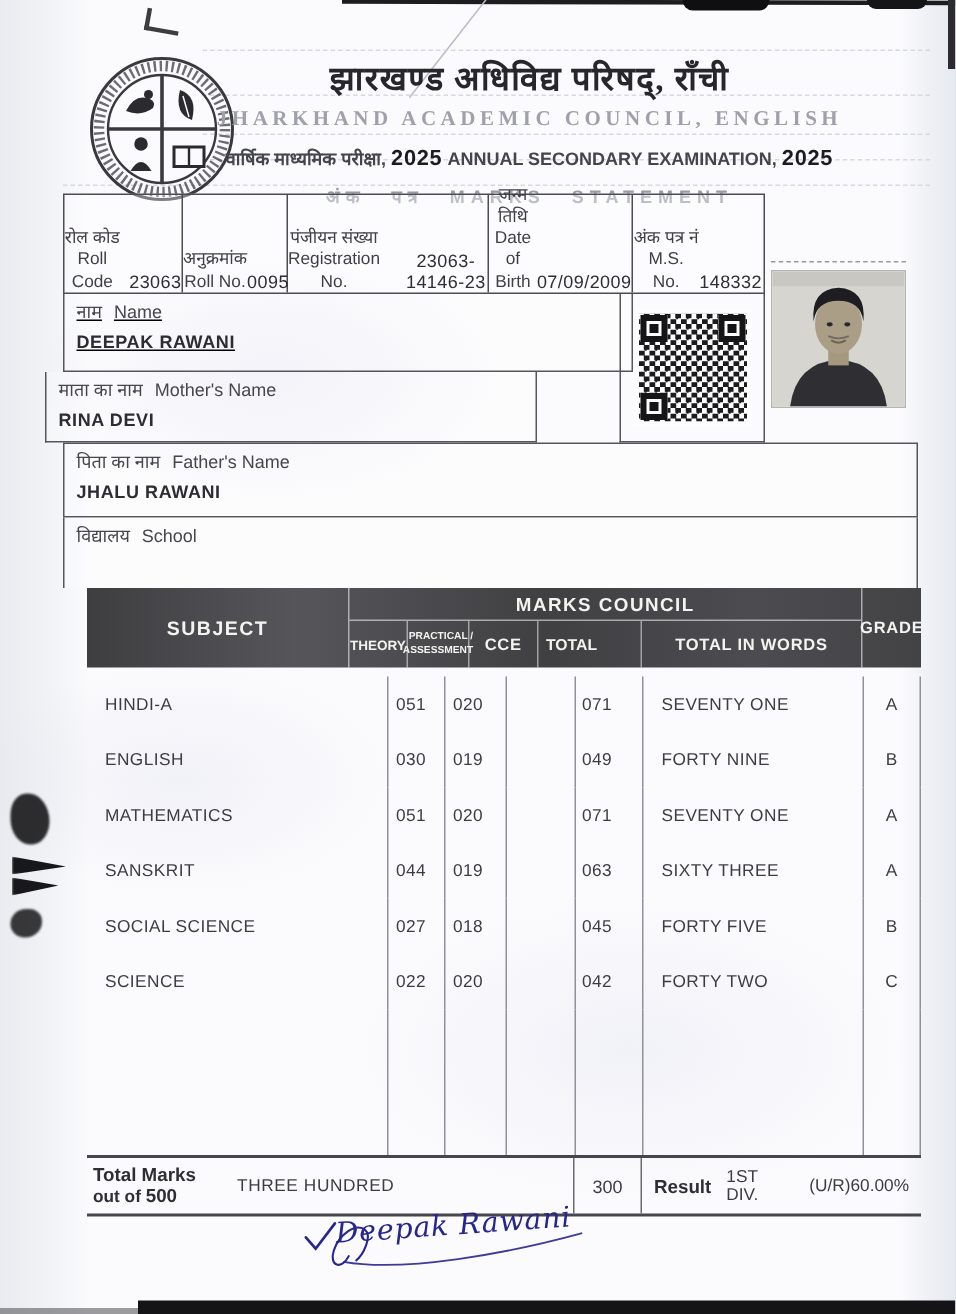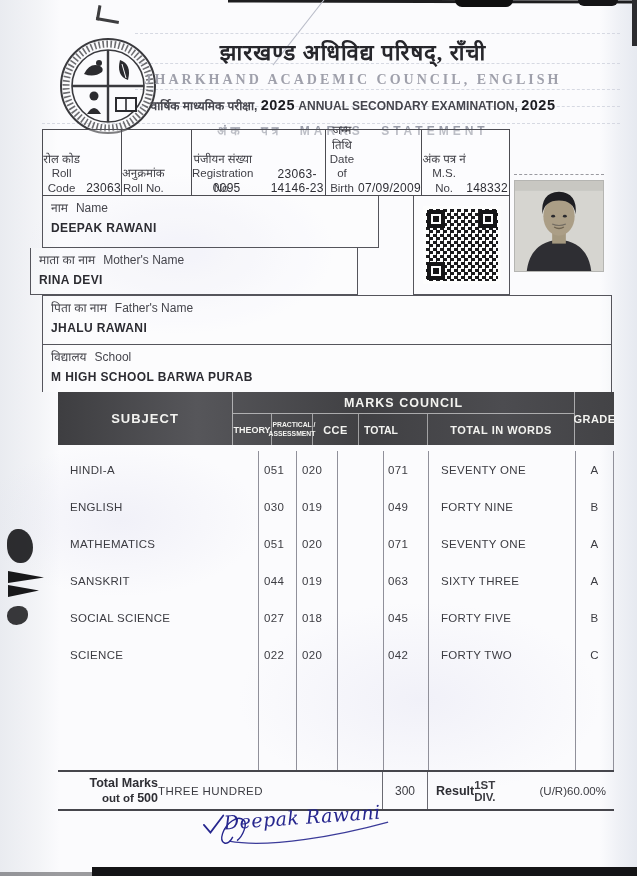--- a/index.html
+++ b/index.html
@@ -32,30 +32,30 @@
   .hdr-en{margin-top:6px;font-family:"Liberation Serif",serif;font-size:14px;font-weight:bold;letter-spacing:3px;color:#9fa0ab;}
   .hdr-exam{margin-top:9px;font-size:12px;font-weight:bold;color:#45454d;}
   .hdr-exam .yr{font-size:14.5px;font-weight:bold;color:#1b1b20;letter-spacing:.5px;}
   .hdr-doc{margin-top:8px;font-size:12px;font-weight:bold;letter-spacing:4px;word-spacing:10px;color:#999ca8;}
   
   .logo{position:absolute;left:58px;top:36px;width:100px;height:100px;}
   
   .info{position:absolute;left:42px;top:129px;width:468px;height:67px;display:flex;border:1.5px solid #4c4c52;box-sizing:border-box;background:rgba(255,255,255,.35);}
   .info-cell{box-sizing:border-box;border-right:1px solid #4c4c52;padding-top:3px;display:flex;flex-direction:row;align-items:flex-end;}
   .info-cell:last-child{border-right:none;}
-  .ic1{width:79px;}.ic2{width:70px;gap:48px;}.ic3{width:134px;gap:16px;}.ic4{width:96px;}.ic5{width:86px;}
+  .ic1{width:79px;}.ic2{width:70px;}.ic3{width:134px;gap:16px;}.ic4{width:96px;}.ic5{width:86px;}
   .info-lab{font-size:11.5px;color:#3f3f46;text-align:center;line-height:1.25;}
   .info-val{font-size:12px;color:#2e2e34;margin-top:6px;text-align:center;letter-spacing:.3px;}
   .ic1 .info-val{text-align:left;padding-left:6px;}
   
   .fbox{position:absolute;box-sizing:border-box;border:1.5px solid #55555c;padding:3px 8px;background:rgba(255,255,255,.25);}
   .fbox .lab{font-size:12px;color:#46464d;}
   .fbox .lab .en{margin-left:8px;}
   .fbox .val{margin-top:5px;font-size:12px;font-weight:bold;color:#2c2c32;letter-spacing:.4px;}
-  .b-name{left:42px;top:196px;width:337px;height:52px;border-top:none;}
+  .b-name{left:42px;top:196px;width:380px;height:52px;border-top:none;text-decoration:underline;}
   .b-mother{left:30px;top:248px;width:328px;height:47px;border-top:none;}
   .b-father{left:42px;top:295px;width:570px;height:50px;}
   .b-school{left:42px;top:345px;width:570px;height:47px;border-top:none;border-bottom:none;}
   
   .qr-cell{position:absolute;left:413px;top:196px;width:97px;height:99px;box-sizing:border-box;border:1.5px solid #55555c;border-top:none;display:flex;align-items:center;justify-content:center;}
   .qr{position:relative;width:72px;height:72px;background:repeating-conic-gradient(#1b1b1d 0% 25%,#fdfdfd 0% 50%) 0 0/7px 7px;outline:3px solid #fdfdfd;}
   .finder{position:absolute;width:10px;height:10px;border:4px solid #151517;background:#fdfdfd;}
   .finder::after{content:"";position:absolute;left:2px;top:2px;width:6px;height:6px;background:#151517;}
   .f-tl{left:1px;top:1px;}.f-tr{right:1px;top:1px;}.f-bl{left:1px;bottom:1px;}
   .photo{position:absolute;left:514px;top:180px;width:90px;height:92px;border:1px solid #b5b5b2;box-sizing:border-box;}
@@ -81,29 +81,29 @@
   .d-subject{width:200px;padding-left:12px;}
   .d-theory{width:38px;padding-left:5px;border-left:1px solid #90909a;}
   .d-prac{width:41px;padding-left:5px;border-left:1px solid #90909a;}
   .d-cce{width:46px;border-left:1px solid #90909a;}
   .d-total{width:45px;padding-left:4px;border-left:1px solid #90909a;}
   .d-words{width:147px;padding-left:12px;border-left:1px solid #90909a;}
   .d-grade{width:39px;justify-content:center;border-left:1px solid #90909a;border-right:1px solid #90909a;}
   .mt-filler{height:97px;}
   .mt-total{display:flex;height:37px;align-items:center;border-top:2px solid #46464c;border-bottom:2.5px solid #46464c;}
   .tt-a{width:325px;height:100%;display:flex;align-items:center;border-right:1px solid #6a6a72;box-sizing:border-box;}
-  .tt-label{width:96px;padding-left:4px;line-height:1.15;color:#2e2e34;text-align:right;}
+  .tt-label{width:96px;padding-left:4px;line-height:1.15;color:#2e2e34;}
   .tt-l1{font-size:12.5px;font-weight:bold;}
   .tt-l2{font-size:11.5px;font-weight:bold;}
   .tt-l2 b{font-size:12.5px;}
   .tt-words{font-size:11.5px;letter-spacing:.4px;}
   .tt-b{width:45px;height:100%;display:flex;align-items:center;justify-content:center;font-size:12px;border-right:1px solid #6a6a72;box-sizing:border-box;}
   .tt-c{flex:1;height:100%;display:flex;align-items:center;font-size:11.5px;}
   .tt-result{font-size:12.5px;font-weight:bold;margin-left:8px;color:#2e2e34;}
-  .tt-div{font-weight:bold;}
+  .tt-div{margin-left:10px;}
   .tt-cat{margin-left:24px;}
   .tt-pct{margin-left:auto;margin-right:8px;}
   
   .sig{position:absolute;left:198px;top:792px;width:210px;height:62px;transform:rotate(-4deg);color:#26268e;}
   .sig-text{position:absolute;left:26px;top:14px;font-family:"DejaVu Serif","Liberation Serif",serif;font-style:italic;font-size:19px;letter-spacing:.5px;white-space:nowrap;}
   .sig svg{position:absolute;left:0;top:0;}
 </style>
 </head>
 <body>
 
@@ -209,21 +209,20 @@
     <path d="M40,47 q5,3 10,0" stroke="#6e6350" stroke-width="1.4" fill="none"></path>
     <path d="M38,44 q7,3 14,0" stroke="#3a3a3e" stroke-width="1.2" fill="none" opacity=".5"></path>
   </svg>
 
   <div class="fbox b-father">
     <div class="lab"><span>पिता का नाम</span><span class="en">Father's Name</span></div>
     <div class="val">JHALU RAWANI</div>
   </div>
   <div class="fbox b-school">
     <div class="lab"><span>विद्यालय</span><span class="en">School</span></div>
-    <div class="val">M HIGH SCHOOL BARWA PURAB</div>
   </div>
 
   <div class="mtable">
     <div class="mth">
       <div class="mth-subject">SUBJECT</div>
       <div class="mth-mid">
         <div class="mth-mo">MARKS COUNCIL</div>
         <div class="mth-row">
           <div class="mth-c c-theory">THEORY</div>
           <div class="mth-c c-prac">PRACTICAL /

